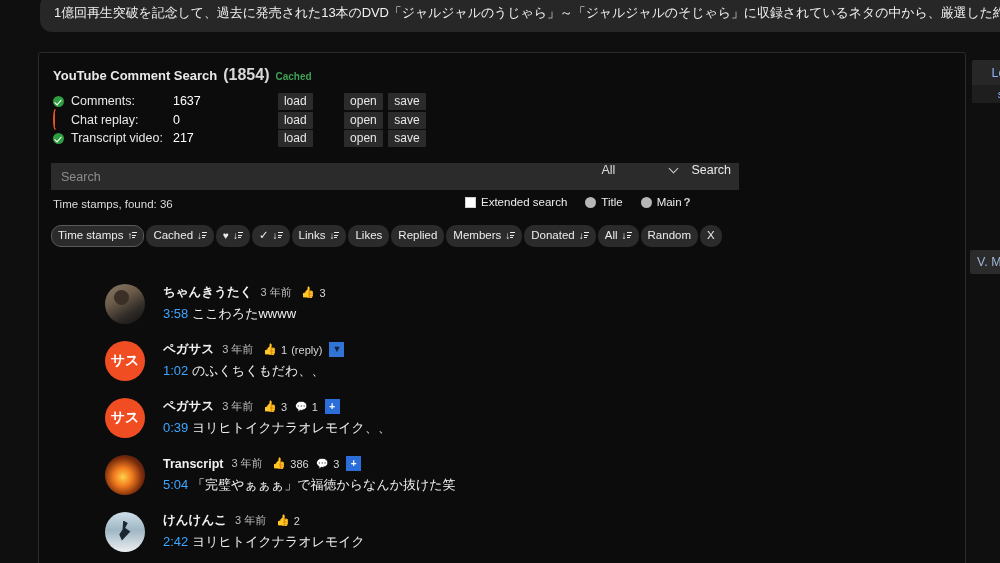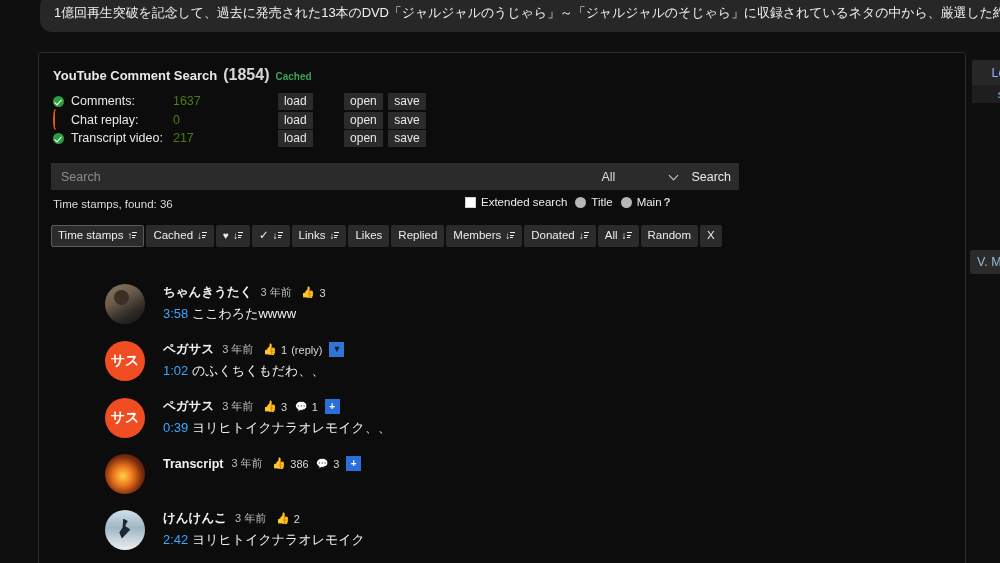--- a/index.html
+++ b/index.html
@@ -60,21 +60,21 @@
     color: #3ea055;
     font-size: 10px;
     font-weight: bold;
   }
 
   
   .status-table { margin-left: 2px; border-collapse: collapse; }
   .status-table td { padding: 0; height: 18.5px; vertical-align: middle; }
   .st-icon-cell { width: 18px; }
   .st-label { color: #e8e8e8; font-size: 12.5px; padding-right: 10px !important; white-space: nowrap; }
-  .st-value { color: #4d7c0f; font-size: 12.5px; width: 105px; margin-top: 40px; }
+  .st-value { color: #ffffff; font-size: 12.5px; width: 105px; margin-top: 40px; }
   .st-btns { padding-left: 0 !important; white-space: nowrap; }
 
   .ic {
     display: inline-block; width: 11px; height: 11px;
     border-radius: 50%; position: relative; vertical-align: -1px;
   }
   .ic-ok { background: #2f9e41; }
   .ic-ok::after {
     content: "";
     position: absolute; left: 3px; top: 1.5px;
@@ -104,21 +104,21 @@
     vertical-align: middle;
   }
   .gap-open { margin-left: 27px; }
   .gap-save { margin-left: 1px; }
 
   
   .search-row {
     position: absolute; left: 12px; top: 110px;
     width: 688px; height: 27px;
     background: #2b2b2b;
-    display: flex; align-items: center;
+    display: flex; align-items: flex-start;
   }
   .search-input {
     flex: 1;
     background: transparent;
     border: none; outline: none;
     color: #f1f1f1;
     font-size: 12.5px;
     font-family: inherit;
     padding: 0 10px;
     height: 100%;
@@ -159,41 +159,41 @@
     display: flex; align-items: center;
   }
   .found-text { color: #dcdcdc; font-size: 11.5px; }
   .opts { position: absolute; left: 412px; top: 0; display: flex; align-items: center; gap: 0; }
   .cb {
     width: 11px; height: 11px;
     background: #ffffff; border: 1px solid #d0d0d0;
     display: inline-block; vertical-align: -1px;
     cursor: pointer;
   }
-  .opt-lab { color: #ececec; font-size: 11.5px; margin: 0 8px 0 5px; white-space: nowrap; }
+  .opt-lab { color: #ececec; font-size: 11.5px; margin: 0 18px 0 5px; white-space: nowrap; }
   .radio {
     width: 11px; height: 11px; border-radius: 50%;
     background: #b7b7b7;
     display: inline-block; vertical-align: -1px;
     cursor: pointer;
   }
   .help-q { color: #d4d4d4; font-size: 11.5px; font-weight: bold; margin-left: 2px; cursor: pointer; }
 
   
   .filter-row {
     position: absolute; left: 12px; top: 172px;
     display: flex; align-items: center; gap: 2px;
   }
   .fbtn {
     background: #2b2b2b;
     color: #ececec;
     font-size: 11.5px;
     line-height: 13px;
     border: 1px solid transparent;
-    border-radius: 2px;
+    border-radius: 10px;
     padding: 3px 6px 4px 6px;
     cursor: pointer;
     font-family: inherit;
     display: inline-flex; align-items: center; gap: 4px;
     white-space: nowrap;
   }
   .fbtn.active { border-color: #5a5a5a; }
   .fbtn .heart { font-size: 10px; }
   .sorticon { display:inline-block; width: 10px; height: 11px; position: relative; }
   .sorticon .arr {
@@ -572,20 +572,24 @@
             <span class="likes-wrap">
               <span class="thumb">👍</span>
               <span class="cnum">386</span>
             </span>
             <span class="replycount">
               <span class="bubble">💬</span>
               <span class="cnum">3</span>
             </span>
             <span class="badge">+</span>
           </div>
+          <div class="ctext">
+            <span class="tstamp">5:04</span>
+            <span>「完璧やぁぁぁ」で福徳からなんか抜けた笑</span>
+          </div>
         </div>
       </div>
 
       <div class="comment">
         <div class="avatar av-photo3">
           <span></span>
         </div>
         <div class="cbody">
           <div class="cmeta">
             <span class="cauthor">けんけんこ</span>

